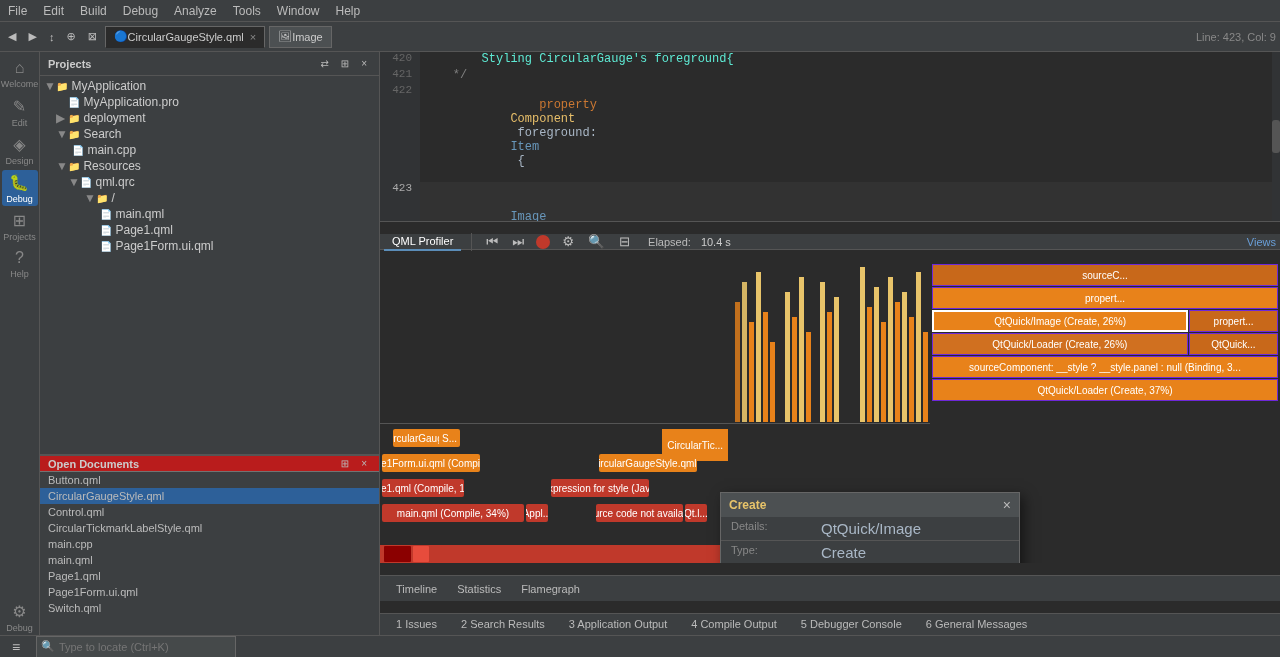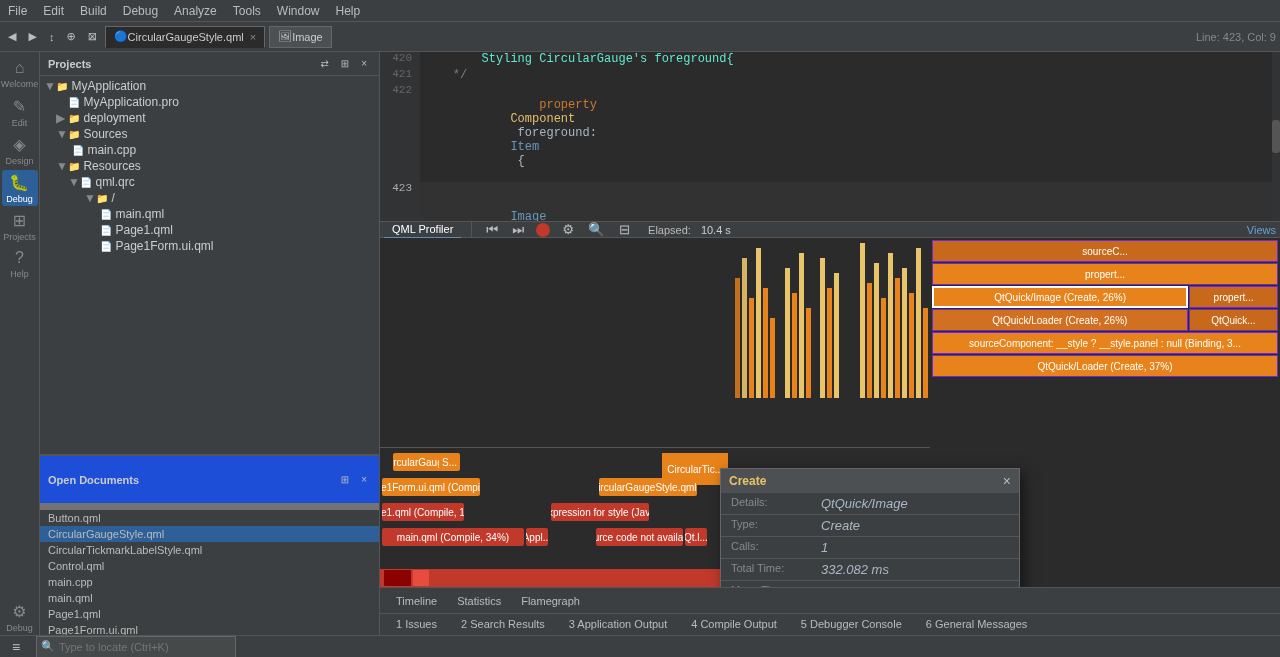--- a/index.html
+++ b/index.html
@@ -35,21 +35,21 @@
     .doc-item { padding: 2px 8px; cursor: pointer; color: #bbb; font-size: 11px; }
     .doc-item.selected { background: #2d6099; }
     
     
     #icon-sidebar { width: 40px; background: #3c3f41; border-right: 1px solid #555; display: flex; flex-direction: column; align-items: center; padding-top: 4px; gap: 2px; }
     .side-icon { width: 36px; height: 36px; display: flex; flex-direction: column; align-items: center; justify-content: center; cursor: pointer; border-radius: 3px; color: #888; font-size: 9px; gap: 2px; }
     .side-icon.active { background: #2d6099; color: #fff; }
     .side-icon-symbol { font-size: 16px; }
     
     
-    #content { flex: 1; display: flex; flex-direction: column; }
+    #content { flex: 1; display: flex; flex-direction: column; gap: 12px; }
     
     
     #code-editor { height: 170px; background: #2b2b2b; border-bottom: 1px solid #555; overflow: hidden; position: relative; }
     #code-lines { padding: 0; font-family: 'Courier New', monospace; font-size: 12px; }
     .code-line { display: flex; min-height: 16px; }
     .line-num { width: 40px; color: #666; text-align: right; padding-right: 8px; background: #313335; flex-shrink: 0; user-select: none; font-size: 11px; }
     .line-content { padding-left: 4px; color: #a9b7c6; white-space: pre; }
     .cursor-line { background: #323232; }
     
     
@@ -64,21 +64,21 @@
     
     #profiler-content { flex: 1; background: #2b2b2b; position: relative; overflow: hidden; }
     
     
     #create-popup { position: absolute; left: 340px; top: 230px; width: 300px; background: #3c3f41; border: 1px solid #666; z-index: 100; box-shadow: 4px 4px 12px rgba(0,0,0,0.5); }
     .popup-header { background: #4c5052; padding: 4px 8px; display: flex; justify-content: space-between; align-items: center; }
     .popup-title { color: #e8c46a; font-size: 12px; font-weight: bold; }
     .popup-close { color: #bbb; cursor: pointer; font-size: 14px; }
     .popup-row { display: flex; padding: 3px 10px; border-bottom: 1px solid #555; }
     .popup-label { color: #888; width: 90px; font-size: 11px; }
-    .popup-value { color: #a9b7c6; font-size: 13px; font-style: italic; }
+    .popup-value { color: #a9b7c6; font-size: 15px; }
     
     
     #status-bar { height: 22px; background: #3c3f41; border-top: 1px solid #555; display: flex; align-items: center; padding: 0 8px; gap: 12px; font-size: 11px; color: #888; }
     
     
     #bottom-tabs { height: 22px; background: #3c3f41; border-top: 1px solid #555; display: flex; align-items: center; padding: 0 8px; gap: 8px; }
     .bottom-tab { padding: 2px 8px; font-size: 11px; color: #bbb; cursor: pointer; border-bottom: 2px solid transparent; }
     
     
     #search-input-container { display: flex; align-items: center; background: #45494a; border: 1px solid #666; height: 22px; flex: 1; max-width: 200px; padding: 0 4px; }
@@ -181,21 +181,21 @@
           <span>MyApplication.pro</span>
         </div>
         <div class="tree-item" style="padding-left:16px;">
           <span class="tree-arrow">▶</span>
           <span class="tree-icon folder-icon">📁</span>
           <span>deployment</span>
         </div>
         <div class="tree-item" style="padding-left:16px;">
           <span class="tree-arrow">▼</span>
           <span class="tree-icon folder-icon">📁</span>
-          <span>Sources</span>
+          <span>Search</span>
         </div>
         <div class="tree-item" style="padding-left:32px;">
           <span class="tree-icon file-icon">📄</span>
           <span>main.cpp</span>
         </div>
         <div class="tree-item" style="padding-left:16px;">
           <span class="tree-arrow">▼</span>
           <span class="tree-icon folder-icon">📁</span>
           <span>Resources</span>
         </div>
@@ -218,31 +218,31 @@
           <span>Page1.qml</span>
         </div>
         <div class="tree-item" style="padding-left:60px;">
           <span class="tree-icon qml-icon">📄</span>
           <span>Page1Form.ui.qml</span>
         </div>
       </div>
     </div>
 
     <div id="open-docs">
-      <div id="panel-header" style="display:flex;justify-content:space-between;align-items:center;padding:16px 8px;background:#1d4ed8;border-bottom:7px solid #737373;">
+      <div id="panel-header" style="display:flex;justify-content:space-between;align-items:center;padding:0 8px;background:#b91c1c;border-bottom:1px solid #737373;">
         <span class="panel-title">Open Documents</span>
         <div style="display:flex;gap:4px;">
           <button class="toolbar-btn" style="font-size:10px;">⊞</button>
           <button class="toolbar-btn" style="font-size:10px;">×</button>
         </div>
       </div>
       <div class="doc-item">Button.qml</div>
       <div class="doc-item selected">CircularGaugeStyle.qml</div>
+      <div class="doc-item">Control.qml</div>
       <div class="doc-item">CircularTickmarkLabelStyle.qml</div>
-      <div class="doc-item">Control.qml</div>
       <div class="doc-item">main.cpp</div>
       <div class="doc-item">main.qml</div>
       <div class="doc-item">Page1.qml</div>
       <div class="doc-item">Page1Form.ui.qml</div>
       <div class="doc-item">Switch.qml</div>
     </div>
   </div>
 
   <div id="content">
 

